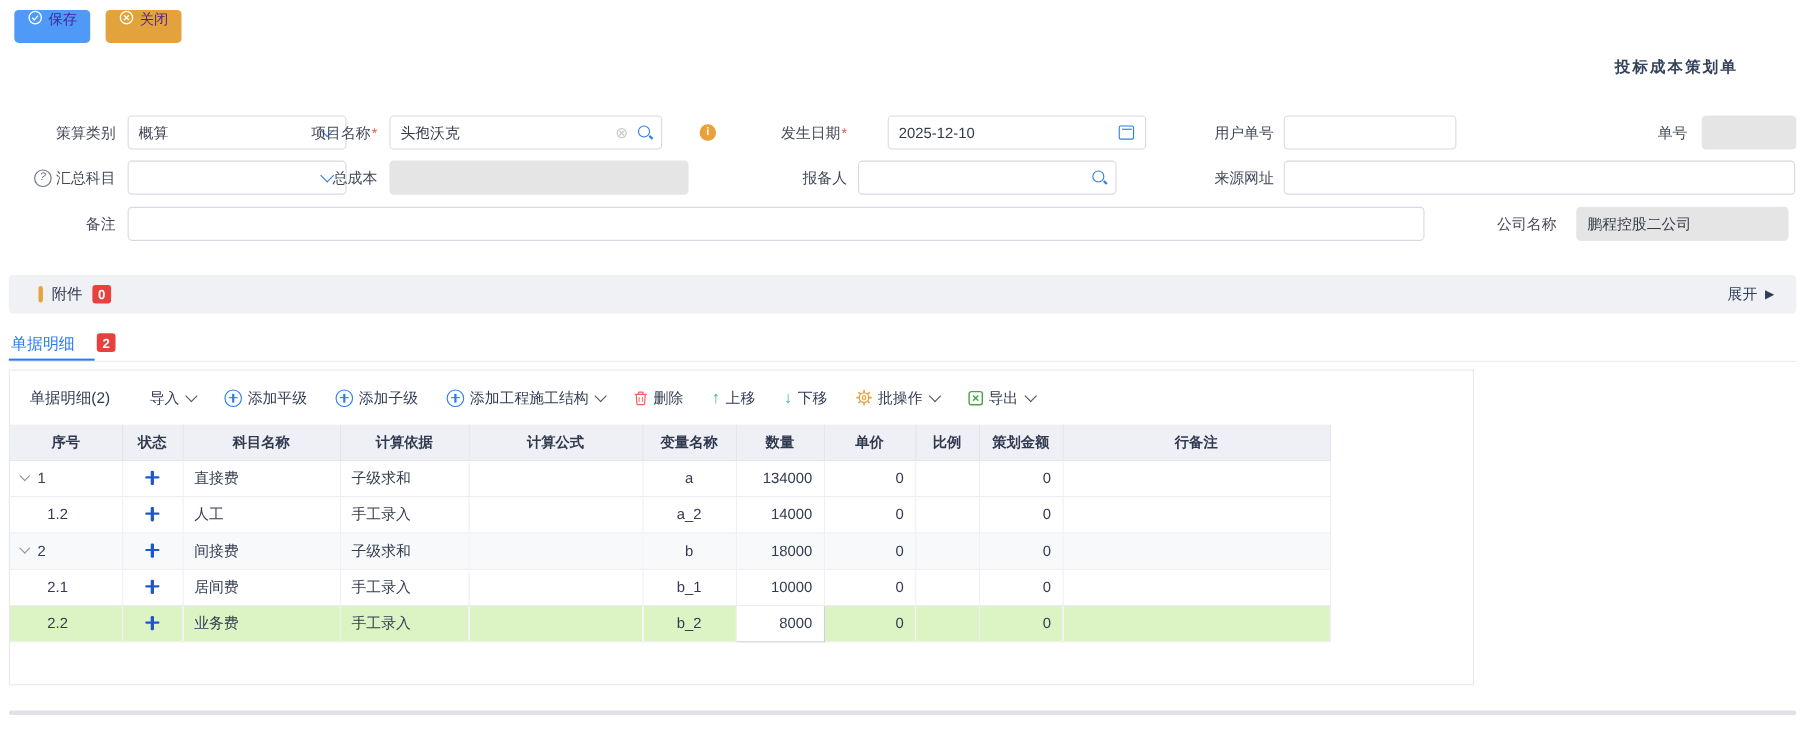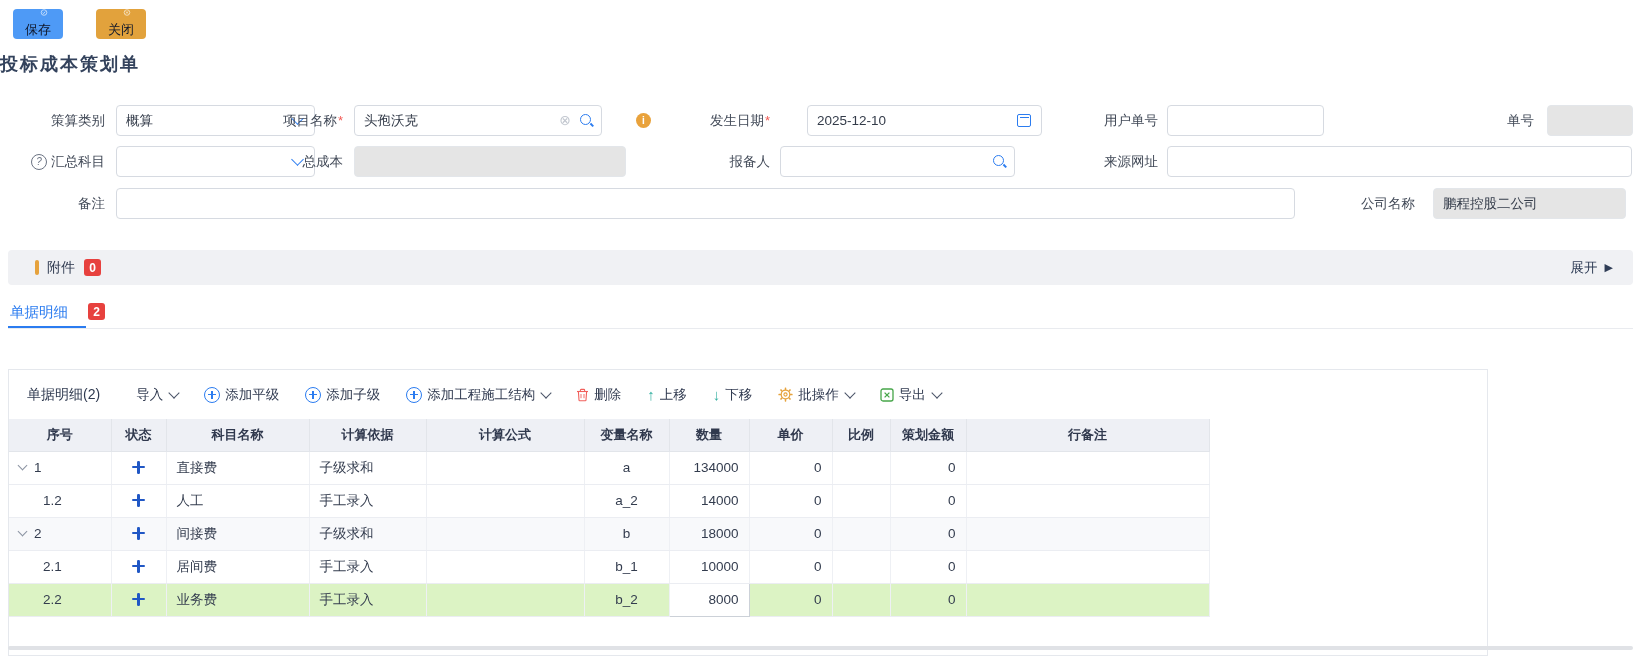--- a/index.html
+++ b/index.html
@@ -1,26 +1,26 @@
 <!DOCTYPE html>
 <html><head>
 <meta charset="utf-8">
 <style>
   html,body{margin:0;padding:0;background:#fff;}
   .page{position:relative;width:1637px;height:665px;background:#fff;overflow:hidden;
         font-family:"Liberation Sans","DejaVu Sans",sans-serif;color:#333b49;}
   
-  .btn{position:absolute;top:9px;display:inline-flex;align-items:flex-end;gap:5px;height:30px;
-       padding:0 12px;border:none;border-radius:4px;color:#0f172a;font-size:13px;cursor:pointer;
-       font-family:inherit;flex-direction:column;}
+  .btn{position:absolute;top:9px;display:inline-flex;align-items:flex-start;gap:5px;height:30px;
+       padding:0 12px;border:none;border-radius:4px;color:#4c1d95;font-size:13px;cursor:pointer;
+       font-family:inherit;}
   .btn-save{left:13px;background:#4e9af6;}
   .btn-close{left:96px;background:#e2a23c;}
   
-  .page-title{position:absolute;top:52px;left:0;width:1580px;text-align:left;
-              font-size:18px;font-weight:bold;color:#33425c;letter-spacing:2px;}
+  .page-title{position:absolute;top:52px;left:0;width:1580px;text-align:right;
+              font-size:14px;font-weight:bold;color:#33425c;letter-spacing:2px;}
   
   .fl{position:absolute;height:31px;line-height:31px;text-align:right;font-size:13.5px;color:#414957;
       display:flex;align-items:center;justify-content:flex-end;gap:4px;white-space:nowrap;}
   .req::after{content:"*";color:#f25a55;margin-left:1px;font-size:13px;}
   .field{position:absolute;height:31px;}
   .inp{width:100%;height:31px;box-sizing:border-box;border:1px solid #d6dae1;border-radius:4px;
        font-size:13.5px;color:#333b49;padding:0 9px;background:#fff;outline:none;font-family:inherit;}
   .inp:disabled{background:#e5e5e5;border-color:#e3e6ea;color:#333b49;}
   .chev{position:absolute;right:13px;top:9px;width:8px;height:8px;border-right:1.6px solid #2b7cf0;
         border-bottom:1.6px solid #2b7cf0;transform:rotate(45deg);pointer-events:none;}
@@ -42,21 +42,21 @@
          border-radius:3px;background:#e7413e;color:#fff;font-size:12px;font-weight:bold;padding:0 2px;box-sizing:border-box;}
   .attach .badge{margin-left:9px;}
   .aexpand{margin-left:auto;display:flex;align-items:center;gap:7px;color:#2f3d56;font-size:13.5px;cursor:pointer;}
   .aarrow{font-size:11px;color:#2f3d56;}
   
   .tab-label{position:absolute;left:10px;top:303px;font-size:14.5px;color:#2b7cf0;cursor:pointer;}
   .tab-badge{position:absolute;left:88px;top:303px;}
   .tab-underline{position:absolute;left:8px;top:326px;width:78px;height:2px;background:#2b7cf0;}
   .tabs-border{position:absolute;left:8px;top:328px;width:1625px;height:1px;background:#e9ebef;}
   
-  .panel{position:absolute;left:8px;top:369px;width:1480px;height:287px;border:1px solid #e5e8ed;box-sizing:border-box;}
+  .panel{position:absolute;left:8px;top:336px;width:1332px;height:287px;border:1px solid #e5e8ed;box-sizing:border-box;}
   .dtoolbar{height:49px;display:flex;align-items:center;padding-left:18px;}
   .dtitle{font-size:14px;color:#2f3a50;margin-right:36px;}
   .titem{display:inline-flex;align-items:center;gap:5px;font-size:13.5px;color:#303a50;cursor:pointer;margin-right:26px;white-space:nowrap;}
   .tcaret{width:7px;height:7px;border-right:1.4px solid #4a5468;border-bottom:1.4px solid #4a5468;
           transform:rotate(45deg);display:inline-block;position:relative;top:-2px;margin-left:2px;}
   .cplus{width:14px;height:14px;border:1px solid #2b7cf0;border-radius:50%;position:relative;display:inline-block;flex:none;}
   .cplus::before{content:"";position:absolute;left:3px;top:6.3px;width:8px;height:1.4px;background:#2b7cf0;}
   .cplus::after{content:"";position:absolute;left:6.3px;top:3px;width:1.4px;height:8px;background:#2b7cf0;}
   .arr-up,.arr-dn{color:#38b2a3;font-size:15px;line-height:14px;}
   

